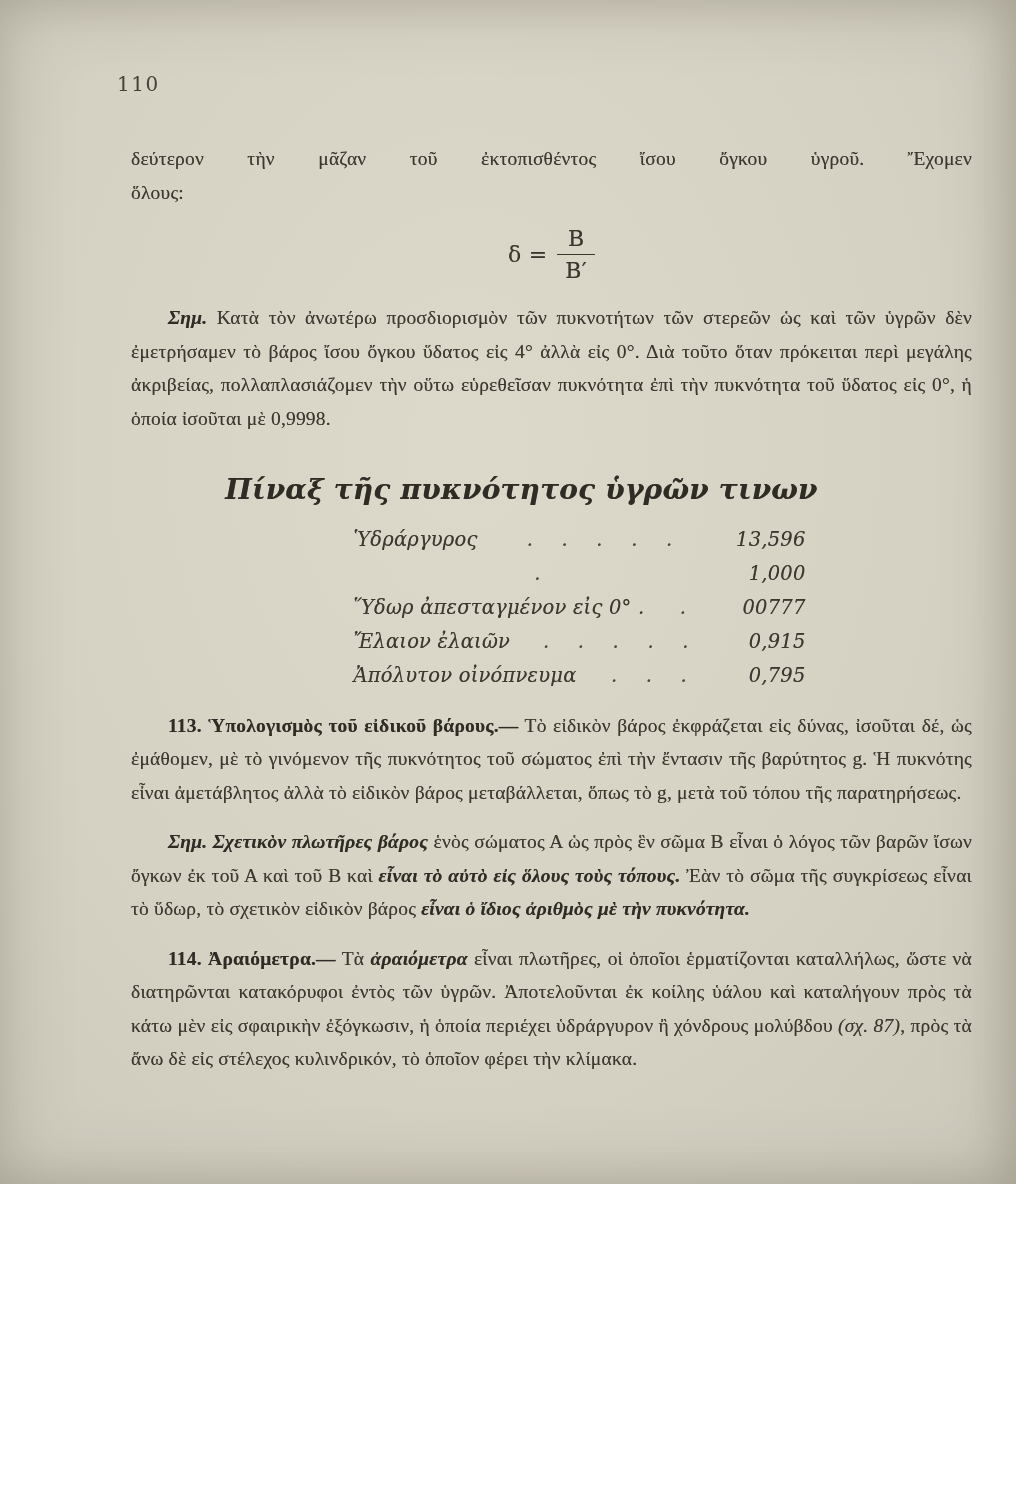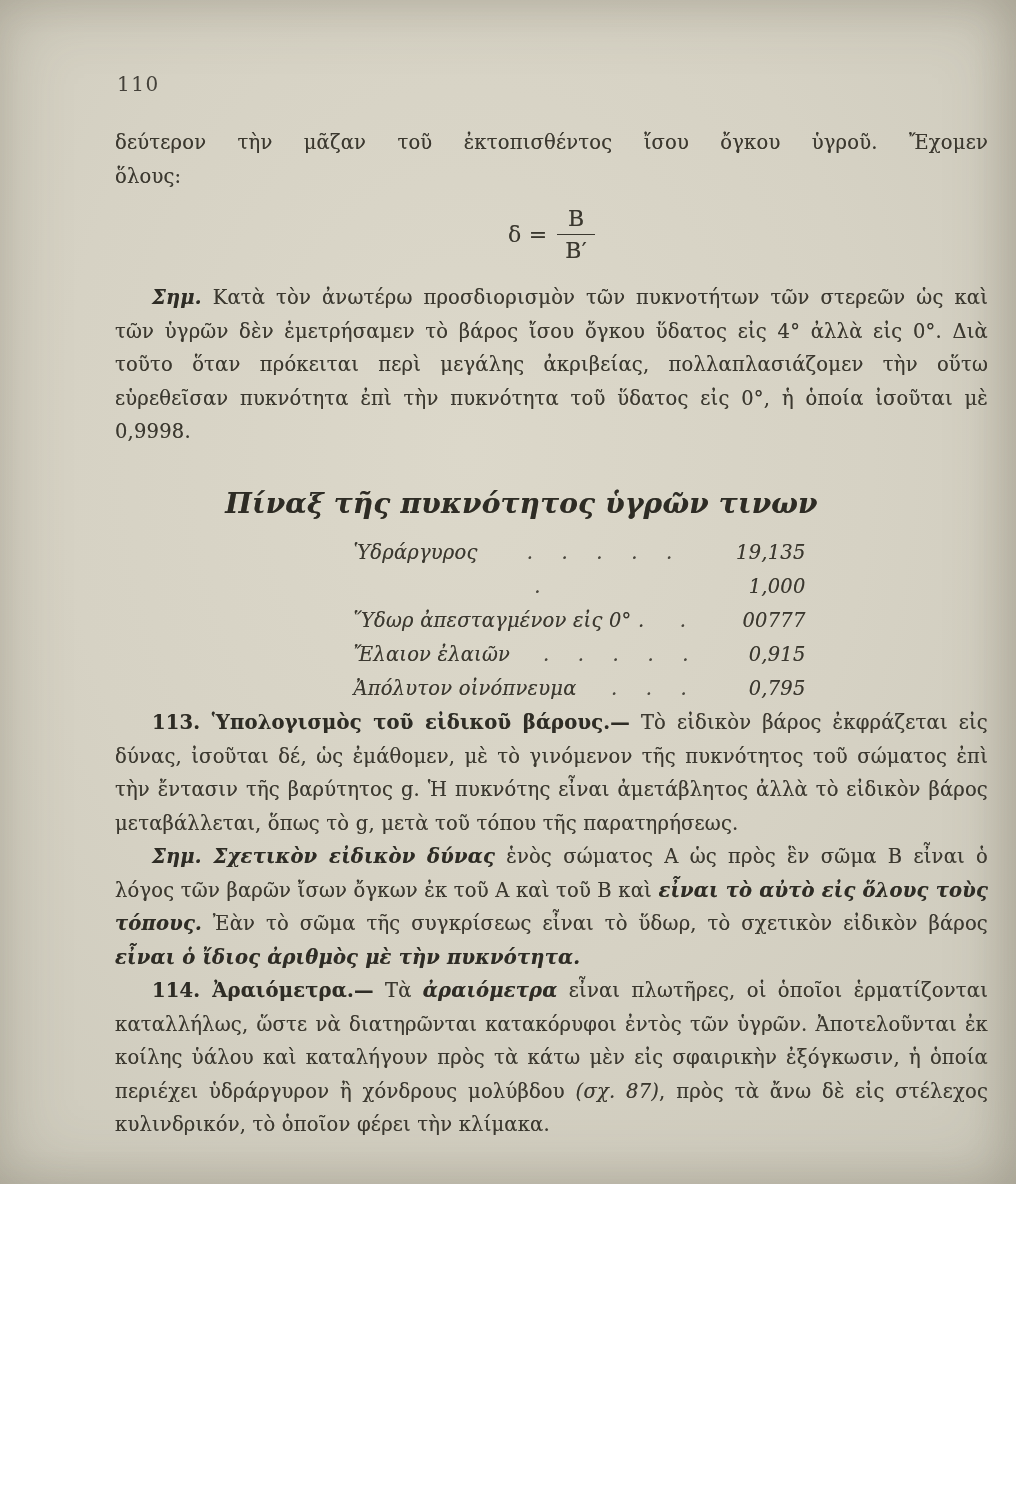--- a/index.html
+++ b/index.html
@@ -26,21 +26,21 @@
   .content {
     position: absolute;
     top: 126px; left: 115px;
     width: 873px;
     font-size: 19.5px;
     line-height: 33.5px;
     text-align: justify;
     letter-spacing: 0.2px;
     text-shadow: 0 0 0.45px rgba(59, 56, 47, 0.55);
   }
-  p.para { margin: 0; }
+  p.para { margin: 16px; font-family: Liberation Serif, serif; }
   .indent { text-indent: 37px; }
   .jline { display: block; text-align: justify; text-align-last: justify; }
   .b  { font-weight: bold; color: #2e2c25; }
   .i  { font-style: italic; }
   .bi { font-weight: bold; font-style: italic; color: #2e2c25; }
 
   
   .formula {
     display: flex; justify-content: center; align-items: center;
     margin: 12px 0 16px;
@@ -95,21 +95,21 @@
     </div>
 
     <p class="para indent"><span class="bi">Σημ.</span><span> Κατὰ τὸν ἀνωτέρω προσδιορισμὸν τῶν πυκνοτήτων τῶν στερεῶν ὡς καὶ τῶν ὑγρῶν δὲν ἐμετρήσαμεν τὸ βάρος ἴσου ὄγκου ὕδατος εἰς 4° ἀλλὰ εἰς 0°. Διὰ τοῦτο ὅταν πρόκειται περὶ μεγάλης ἀκριβείας, πολλαπλασιάζομεν τὴν οὕτω εὑρεθεῖσαν πυκνότητα ἐπὶ τὴν πυκνότητα τοῦ ὕδατος εἰς 0°, ἡ ὁποία ἰσοῦται μὲ 0,9998.</span></p>
 
     <div class="dtable">
       <div class="ttitle bi">Πίναξ τῆς πυκνότητος ὑγρῶν τινων</div>
       <div class="trows">
         <div class="trow">
           <span class="sub">Ὑδράργυρος</span>
           <span class="dots">. . . . .</span>
-          <span class="val">19,135</span>
+          <span class="val">13,596</span>
         </div>
         <div class="trow">
           <span class="dots">.</span>
           <span class="val">1,000</span>
         </div>
         <div class="trow">
           <span class="sub">Ὕδωρ ἀπεσταγμένον εἰς 0° .</span>
           <span class="dots">.</span>
           <span class="val">00777</span>
         </div>
@@ -121,18 +121,18 @@
         <div class="trow">
           <span class="sub">Ἀπόλυτον οἰνόπνευμα</span>
           <span class="dots">. . .</span>
           <span class="val">0,795</span>
         </div>
       </div>
     </div>
 
     <p class="para indent sec113"><span class="b">113. Ὑπολογισμὸς τοῦ εἰδικοῦ βάρους.—</span><span> Τὸ εἰδικὸν βάρος ἐκφράζεται εἰς δύνας, ἰσοῦται δέ, ὡς ἐμάθομεν, μὲ τὸ γινόμενον τῆς πυκνότητος τοῦ σώματος ἐπὶ τὴν ἔντασιν τῆς βαρύτητος g. Ἡ πυκνότης εἶναι ἀμετάβλητος ἀλλὰ τὸ εἰδικὸν βάρος μεταβάλλεται, ὅπως τὸ g, μετὰ τοῦ τόπου τῆς παρατηρήσεως.</span></p>
 
-    <p class="para indent"><span class="bi">Σημ. Σχετικὸν εἰδικὸν δύνας</span><span> ἑνὸς σώματος Α ὡς πρὸς ἓν σῶμα Β εἶναι ὁ λόγος τῶν βαρῶν ἴσων ὄγκων ἐκ τοῦ Α καὶ τοῦ Β καὶ </span><span class="bi">εἶναι τὸ αὐτὸ εἰς ὅλους τοὺς τόπους.</span><span> Ἐὰν τὸ σῶμα τῆς συγκρίσεως εἶναι τὸ ὕδωρ, τὸ σχετικὸν εἰδικὸν βάρος </span><span class="bi">εἶναι ὁ ἴδιος ἀριθμὸς μὲ τὴν πυκνότητα.</span></p>
+    <p class="para indent"><span class="bi">Σημ. Σχετικὸν πλωτῆρες βάρος</span><span> ἑνὸς σώματος Α ὡς πρὸς ἓν σῶμα Β εἶναι ὁ λόγος τῶν βαρῶν ἴσων ὄγκων ἐκ τοῦ Α καὶ τοῦ Β καὶ </span><span class="bi">εἶναι τὸ αὐτὸ εἰς ὅλους τοὺς τόπους.</span><span> Ἐὰν τὸ σῶμα τῆς συγκρίσεως εἶναι τὸ ὕδωρ, τὸ σχετικὸν εἰδικὸν βάρος </span><span class="bi">εἶναι ὁ ἴδιος ἀριθμὸς μὲ τὴν πυκνότητα.</span></p>
 
     <p class="para indent"><span class="b">114. Ἀραιόμετρα.—</span><span> Τὰ </span><span class="bi">ἀραιόμετρα</span><span> εἶναι πλωτῆρες, οἱ ὁποῖοι ἑρματίζονται καταλλήλως, ὥστε νὰ διατηρῶνται κατακόρυφοι ἐντὸς τῶν ὑγρῶν. Ἀποτελοῦνται ἐκ κοίλης ὑάλου καὶ καταλήγουν πρὸς τὰ κάτω μὲν εἰς σφαιρικὴν ἐξόγκωσιν, ἡ ὁποία περιέχει ὑδράργυρον ἢ χόνδρους μολύβδου </span><span class="i">(σχ. 87)</span><span>, πρὸς τὰ ἄνω δὲ εἰς στέλεχος κυλινδρικόν, τὸ ὁποῖον φέρει τὴν κλίμακα.</span></p>
 
   </div>
 </div>
 
 </body></html>

